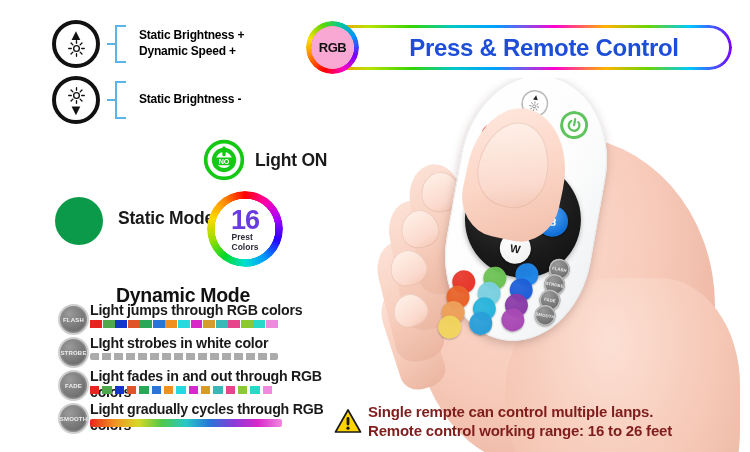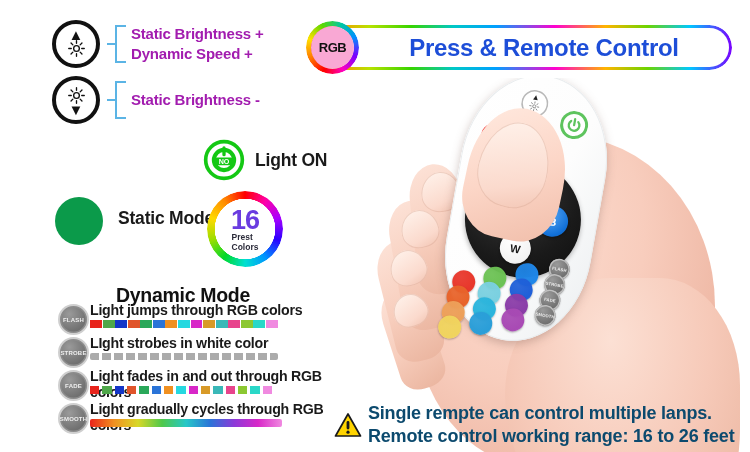--- a/index.html
+++ b/index.html
@@ -29,21 +29,21 @@
     width:20px; height:38px; margin-left:7px; flex:0 0 auto; position:relative;
   }
   .brace::before{
     content:""; position:absolute; left:8px; top:0; bottom:0; width:2px; background:#5bb4e5;
   }
   .brace::after{
     content:""; position:absolute; left:8px; top:0; width:11px; height:2px; background:#5bb4e5;
     box-shadow: 0 36px 0 0 #5bb4e5;
   }
   .brace .mid{ position:absolute; left:0; top:18px; width:9px; height:2px; background:#5bb4e5;}
-  .bright-text { margin-left:4px; font-size:15px; font-weight:700; color:#a21caf; line-height:1.32; letter-spacing:-0.2px;}
+  .bright-text { margin-left:12px; font-size:12px; font-weight:700; color:#000000; line-height:1.32; letter-spacing:-0.2px;}
 
   
   .pw-row { position:absolute; left:0; top:134px; width:350px; height:52px; }
   .pw-item { position:absolute; display:flex; align-items:center; }
   .pw-icon { width:44px; height:44px; flex:0 0 auto; }
   .pw-label { margin-left:9px; font-size:17.5px; font-weight:700; color:#1a1a1a; letter-spacing:-0.2px;}
 
   
   .static-row { position:absolute; left:0; top:193px; width:350px; height:62px; }
   .green-dot { position:absolute; left:55px; top:4px; width:48px; height:48px; border-radius:50%; background:#0b9a4a; }
@@ -206,21 +206,21 @@
     position:absolute; width:21px; height:21px; border-radius:50%;
     background: radial-gradient(circle at 35% 30%, #9a9a9a, #6d6d6d 72%, #5c5c5c);
     box-shadow: inset 0 0 0 1.5px #bfbfbf, 0 1px 2px rgba(0,0,0,.3);
     display:flex; align-items:center; justify-content:center;
   }
   .gmode span { font-size:4.2px; color:#eee; font-weight:700; letter-spacing:.1px; }
 
   
   .warn { position:absolute; left:334px; top:402px; display:flex; align-items:center; z-index:30;}
   .warn-ico { width:28px; height:26px; flex:0 0 auto; }
-  .warn-txt { margin-left:6px; font-size:18px; font-weight:700; color:#0c4a6e; line-height:1.28; letter-spacing:-0.2px;}
+  .warn-txt { margin-left:6px; font-size:15px; font-weight:700; color:#7f1d1d; line-height:1.28; letter-spacing:-0.2px;}
 </style>
 </head>
 <body>
 
 <div class="page">
 
   <div class="bright-block">
 
     <div class="bright-row">
       <div class="ring-btn">

